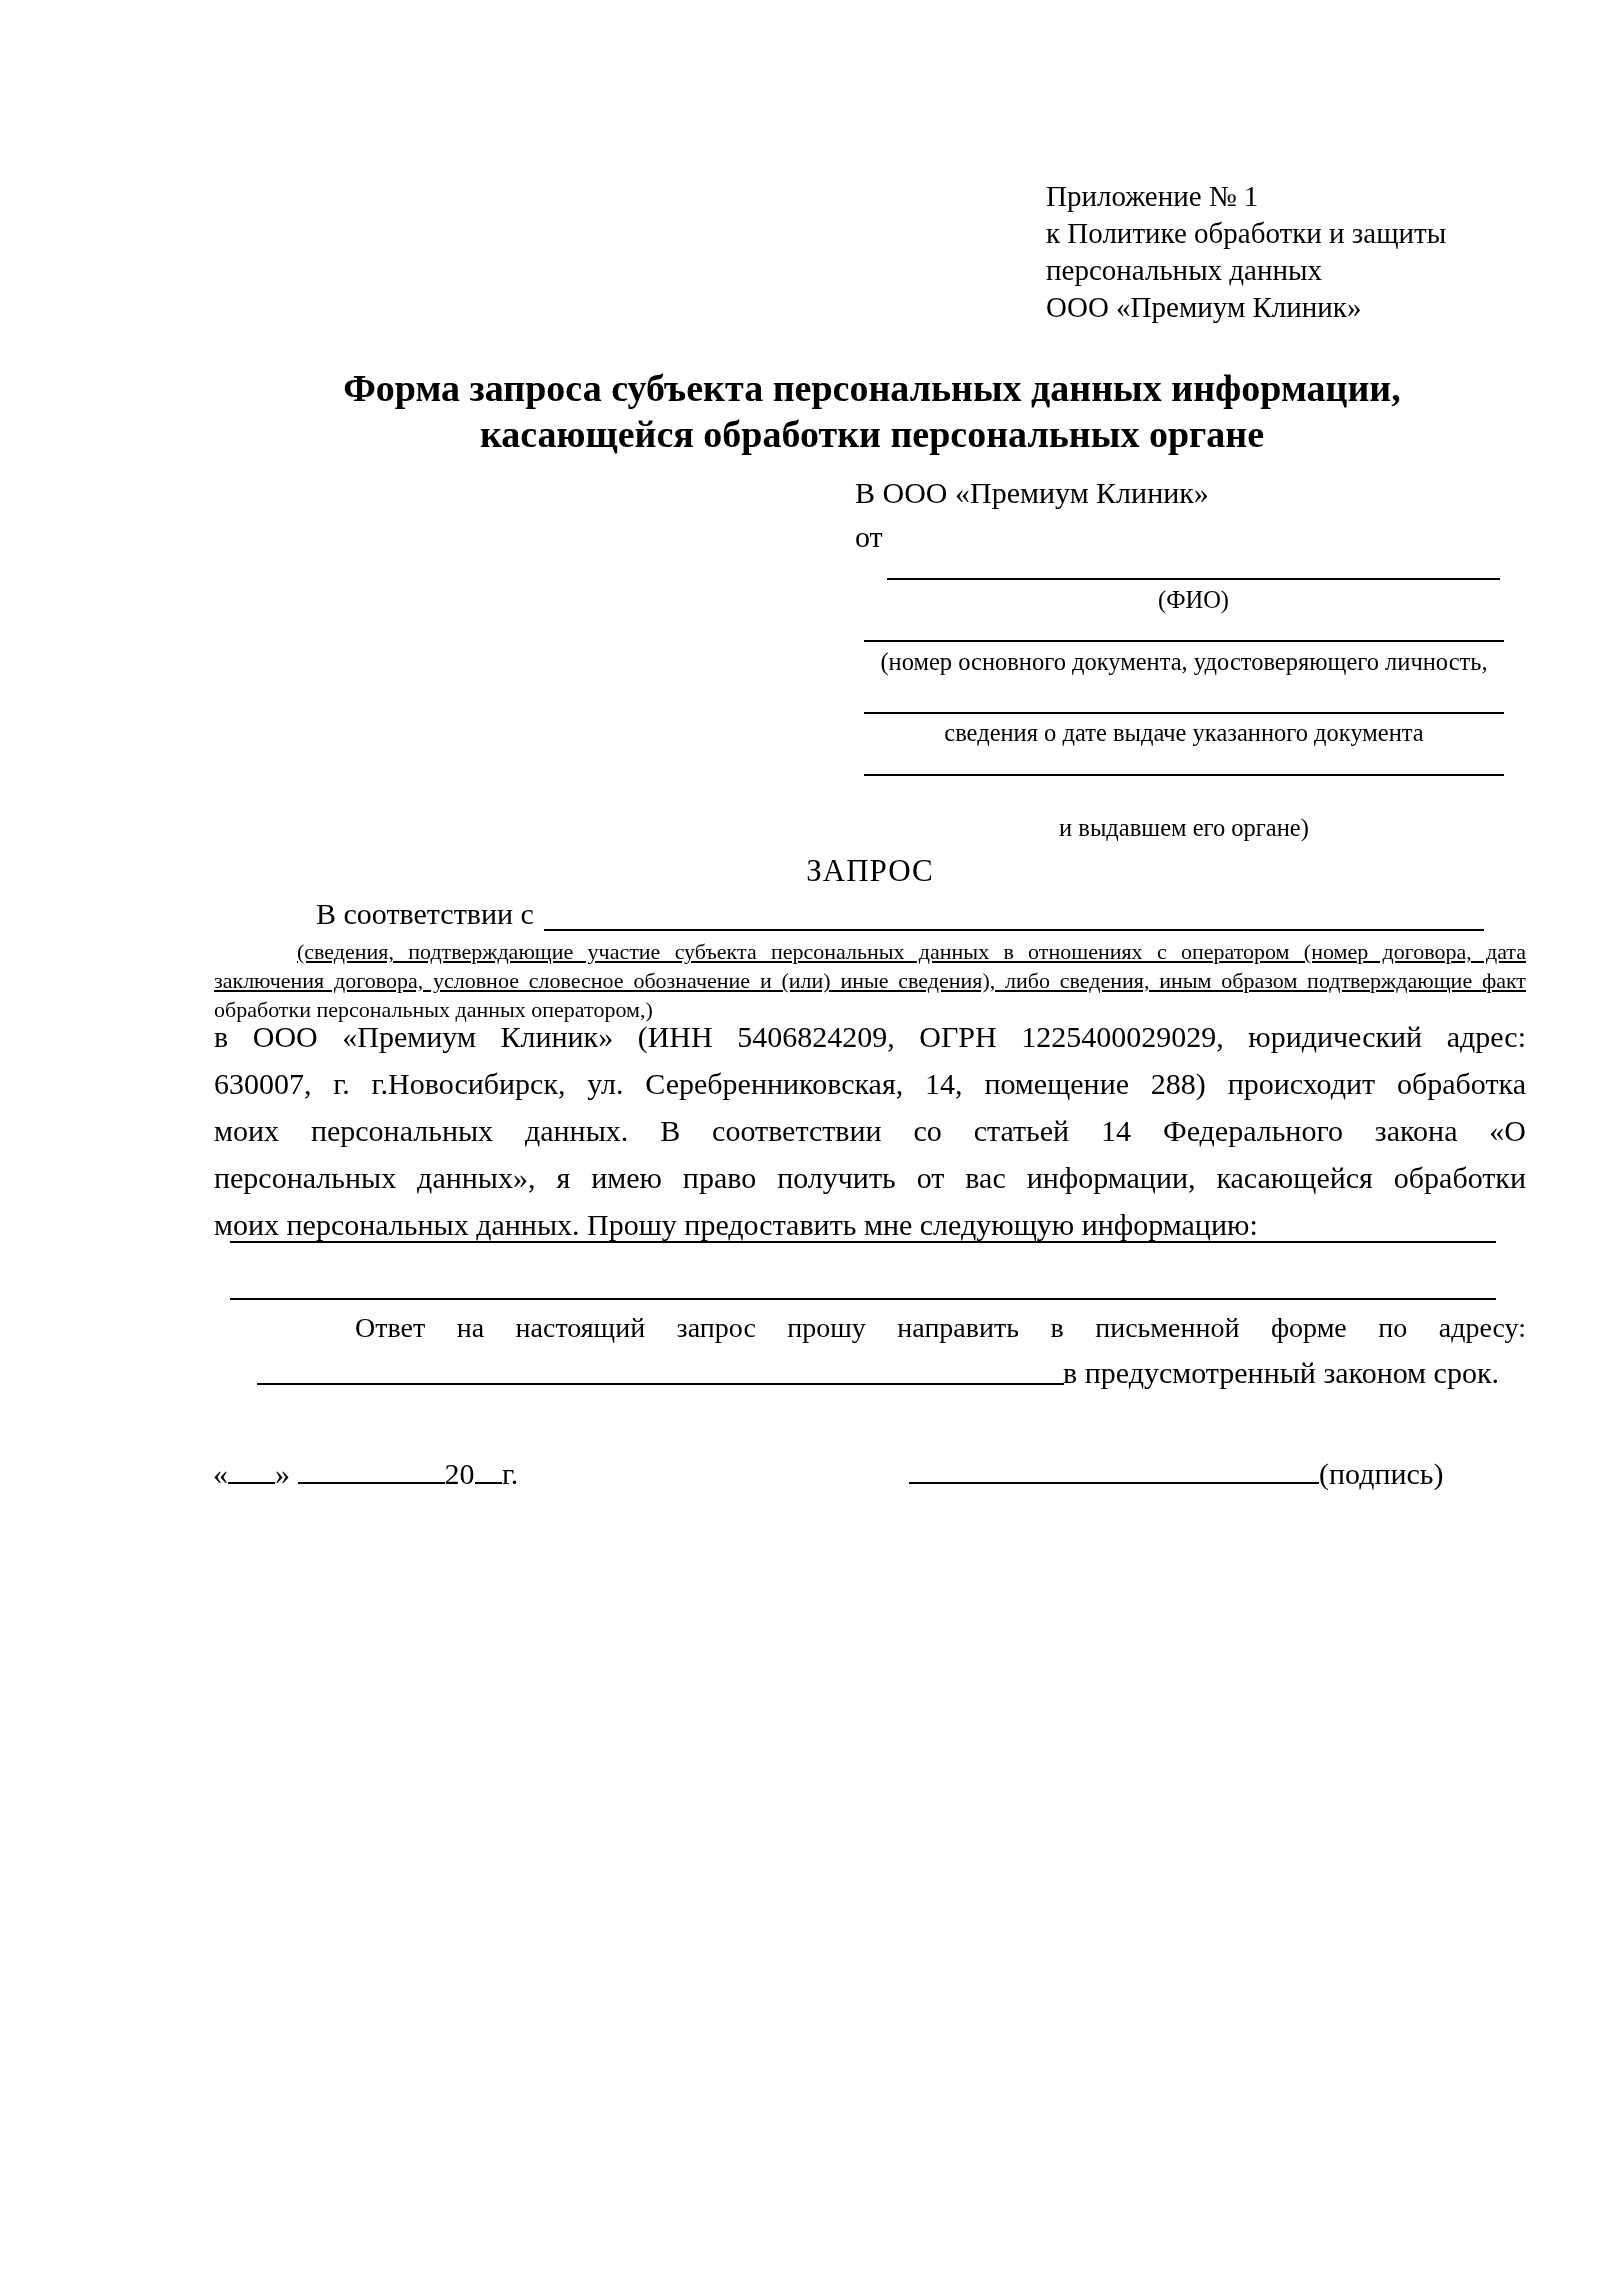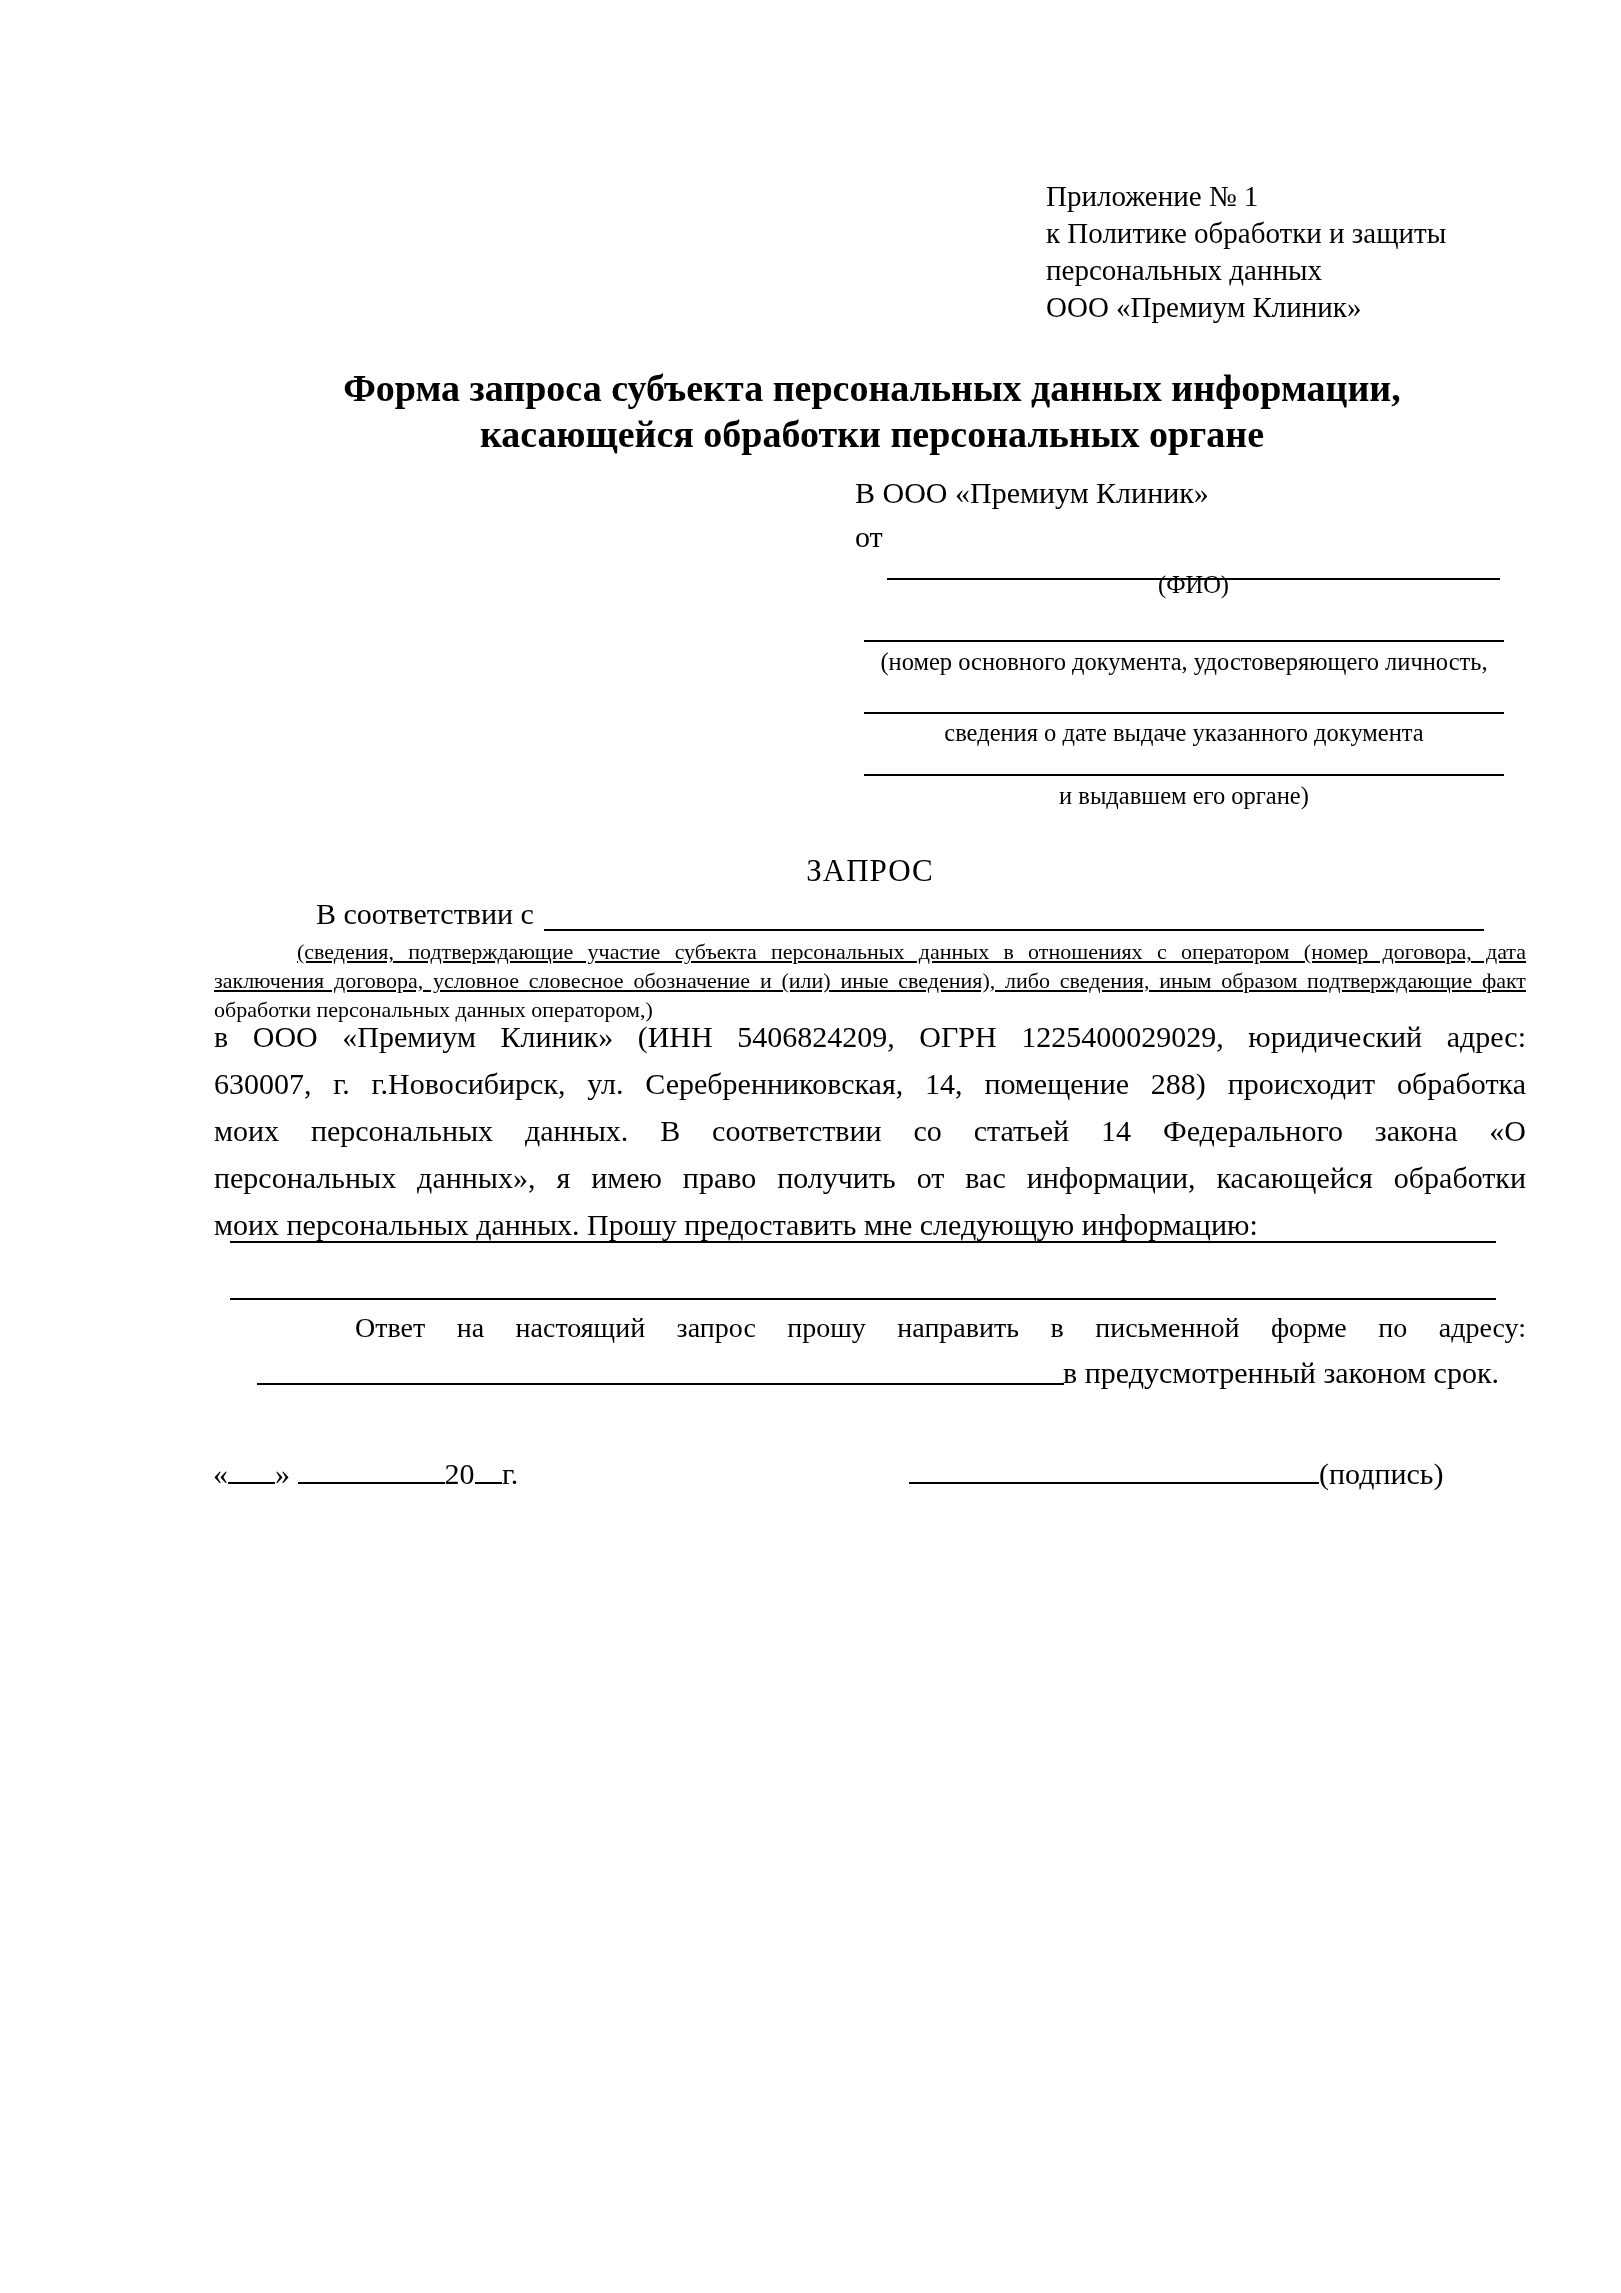--- a/index.html
+++ b/index.html
@@ -51,30 +51,30 @@
 
   <div class="abs doc-title">
     <div>Форма запроса субъекта персональных данных информации,</div>
     <div>касающейся обработки персональных органе</div>
   </div>
 
   <div class="abs addr-to">В ООО «Премиум Клиник»</div>
   <div class="abs addr-from">от</div>
 
   <div class="abs fill-line" style="left:887px;top:578px;width:613px;"></div>
-  <div class="abs cap" style="left:887px;top:571px;width:613px;">(ФИО)</div>
+  <div class="abs cap" style="left:887px;top:586px;width:613px;">(ФИО)</div>
 
   <div class="abs fill-line" style="left:864px;top:640px;width:640px;"></div>
   <div class="abs cap" style="left:864px;top:648px;width:640px;">(номер основного документа, удостоверяющего личность,</div>
 
   <div class="abs fill-line" style="left:864px;top:712px;width:640px;"></div>
   <div class="abs cap" style="left:864px;top:719px;width:640px;">сведения о дате выдаче указанного документа</div>
 
   <div class="abs fill-line" style="left:864px;top:774px;width:640px;"></div>
-  <div class="abs cap" style="left:864px;top:782px;width:640px;">и выдавшем его органе)</div>
+  <div class="abs cap" style="left:864px;top:814px;width:640px;">и выдавшем его органе)</div>
 
   <div class="abs accordance">
     <span>В соответствии с</span>
     <span class="ul"></span>
   </div>
 
   <div class="abs zapros">ЗАПРОС</div>
 
   <div class="abs footnote">
     <div class="jl first">(сведения, подтверждающие участие субъекта персональных данных в отношениях с оператором (номер договора, дата</div>

